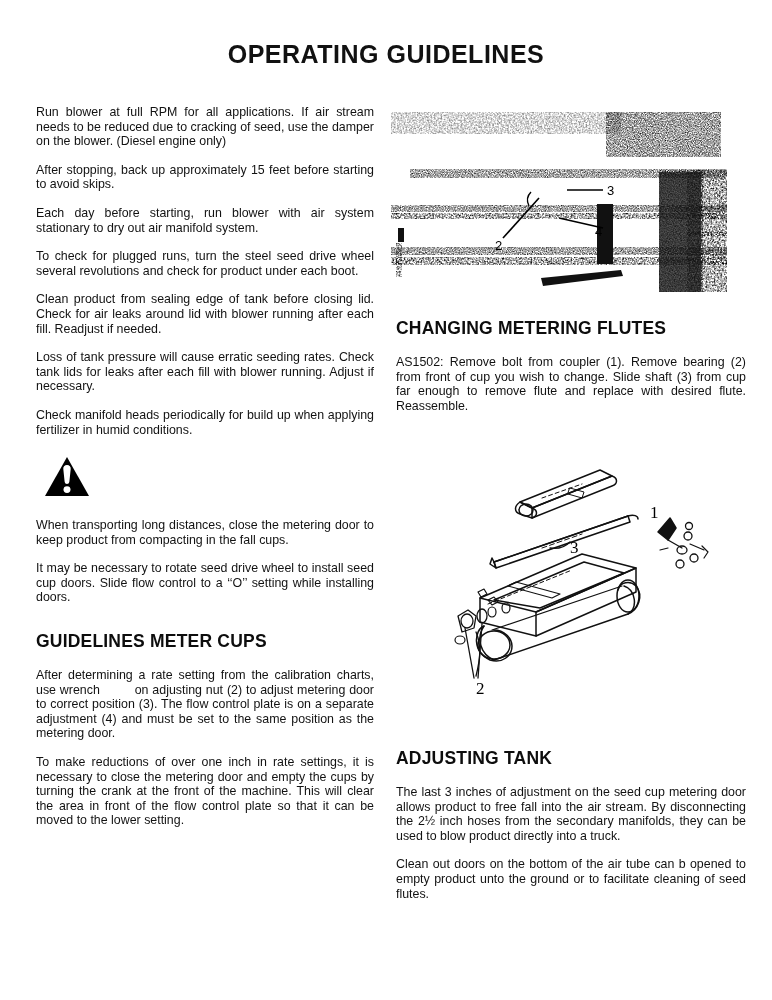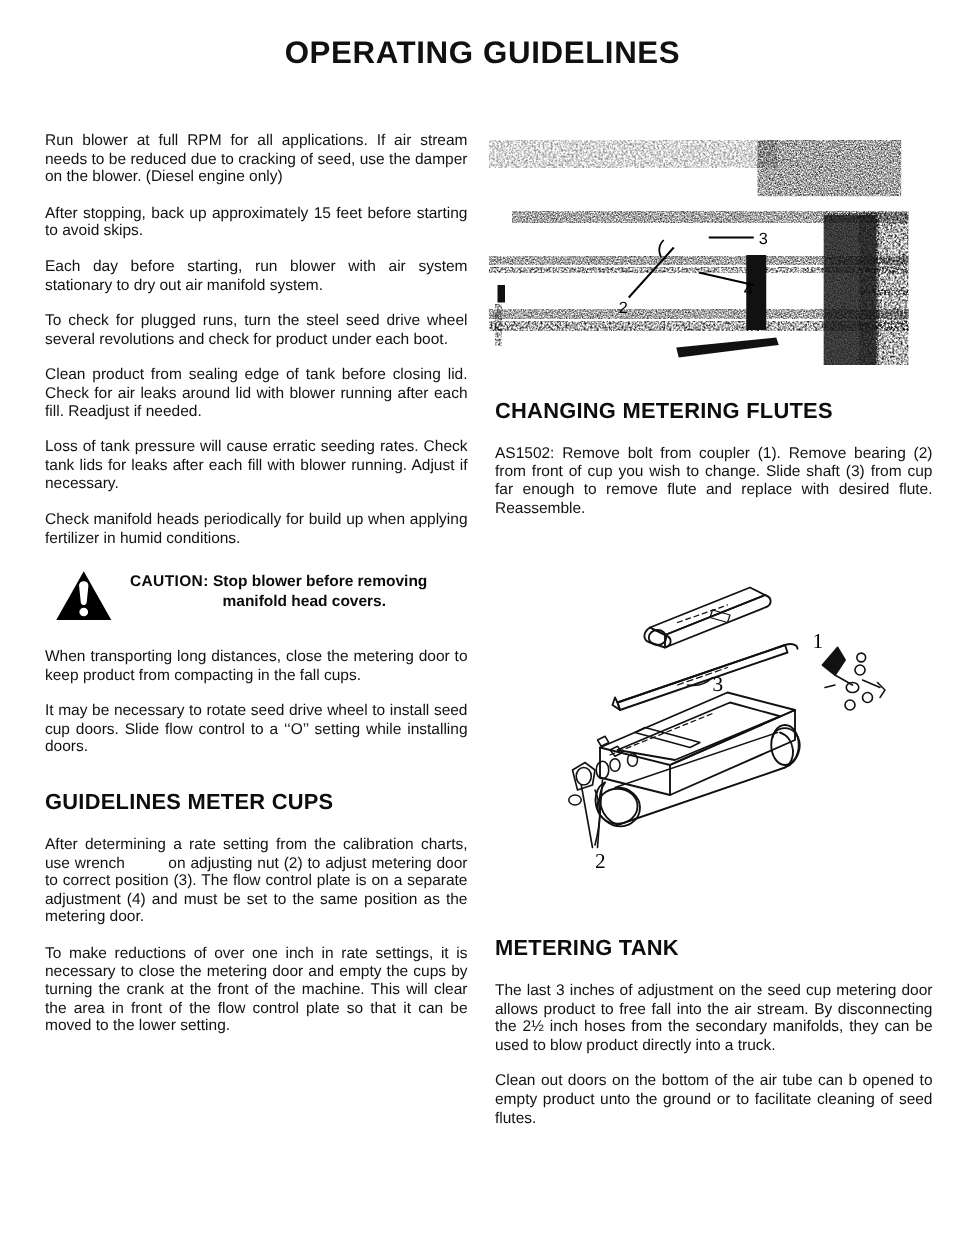--- a/index.html
+++ b/index.html
@@ -11,21 +11,21 @@
     position: relative;
     width: 772px;
     height: 1000px;
     background: #ffffff;
     overflow: hidden;
     font-family: "Liberation Sans", sans-serif;
     color: #0b0b0b;
   }
   .page-title {
     position: absolute;
-    top: 28px;
+    top: 40px;
     left: 0;
     width: 772px;
     text-align: center;
     font-size: 25px;
     font-weight: bold;
     letter-spacing: 0.5px;
     color: #111;
   }
   .col {
     position: absolute;
@@ -127,25 +127,20 @@
     <p class="para">Check manifold heads periodically for build up when applying fertilizer in humid conditions.</p>
 
     <div class="caution">
       <span class="caution-icon">
         <svg viewBox="0 0 46 42" width="46" height="42" aria-hidden="true">
           <path d="M23 1 L45 40 L1 40 Z" fill="#000"></path>
           <path d="M23 9 C20.5 9 19 10.8 19.3 13 L20.6 25.5 C20.8 27.2 21.8 28 23 28 C24.2 28 25.2 27.2 25.4 25.5 L26.7 13 C27 10.8 25.5 9 23 9 Z" fill="#fff"></path>
           <ellipse cx="23" cy="33.6" rx="3.5" ry="3.4" fill="#fff"></ellipse>
         </svg>
       </span>
-      <div class="caution-body">
-        <span class="caution-word">CAUTION:</span>
-        <span class="caution-l1">Stop blower before removing</span>
-        <span class="caution-l2">manifold head covers.</span>
-      </div>
     </div>
 
     <p class="para">When transporting long distances, close the metering door to keep product from compacting in the fall cups.</p>
     <p class="para">It may be necessary to rotate seed drive wheel to install seed cup doors. Slide flow control to a ‘‘O’’ setting while installing doors.</p>
 
     <div style="height:12px"></div>
 
     <h2 class="heading">GUIDELINES METER CUPS</h2>
 
     <p class="para">After determining a rate setting from the calibration charts, use wrench &nbsp;&nbsp;&nbsp;&nbsp;&nbsp;&nbsp;&nbsp; on adjusting nut (2) to adjust metering door to correct position (3). The flow control plate is on a separate adjustment (4) and must be set to the same position as the metering door.</p>
@@ -282,19 +277,19 @@
         <path d="M228 110 L236 108" stroke-width="1.2"></path>
       </g>
 
       <text class="callout-num" x="138" y="113">3</text>
       <text class="callout-num" x="44" y="254">2</text>
       <text class="callout-num" x="218" y="78">1</text>
     </svg>
   </div>
 
   <div class="col col-right" style="top:748px;">
-    <h2 class="heading">METERING TANK</h2>
+    <h2 class="heading">ADJUSTING TANK</h2>
 
     <p class="para">The last 3 inches of adjustment on the seed cup metering door allows product to free fall into the air stream. By disconnecting the 2½ inch hoses from the secondary manifolds, they can be used to blow product directly into a truck.</p>
     <p class="para last">Clean out doors on the bottom of the air tube can b opened to empty product unto the ground or to facilitate cleaning of seed flutes.</p>
   </div>
 
 </div>
 
 </body></html>

